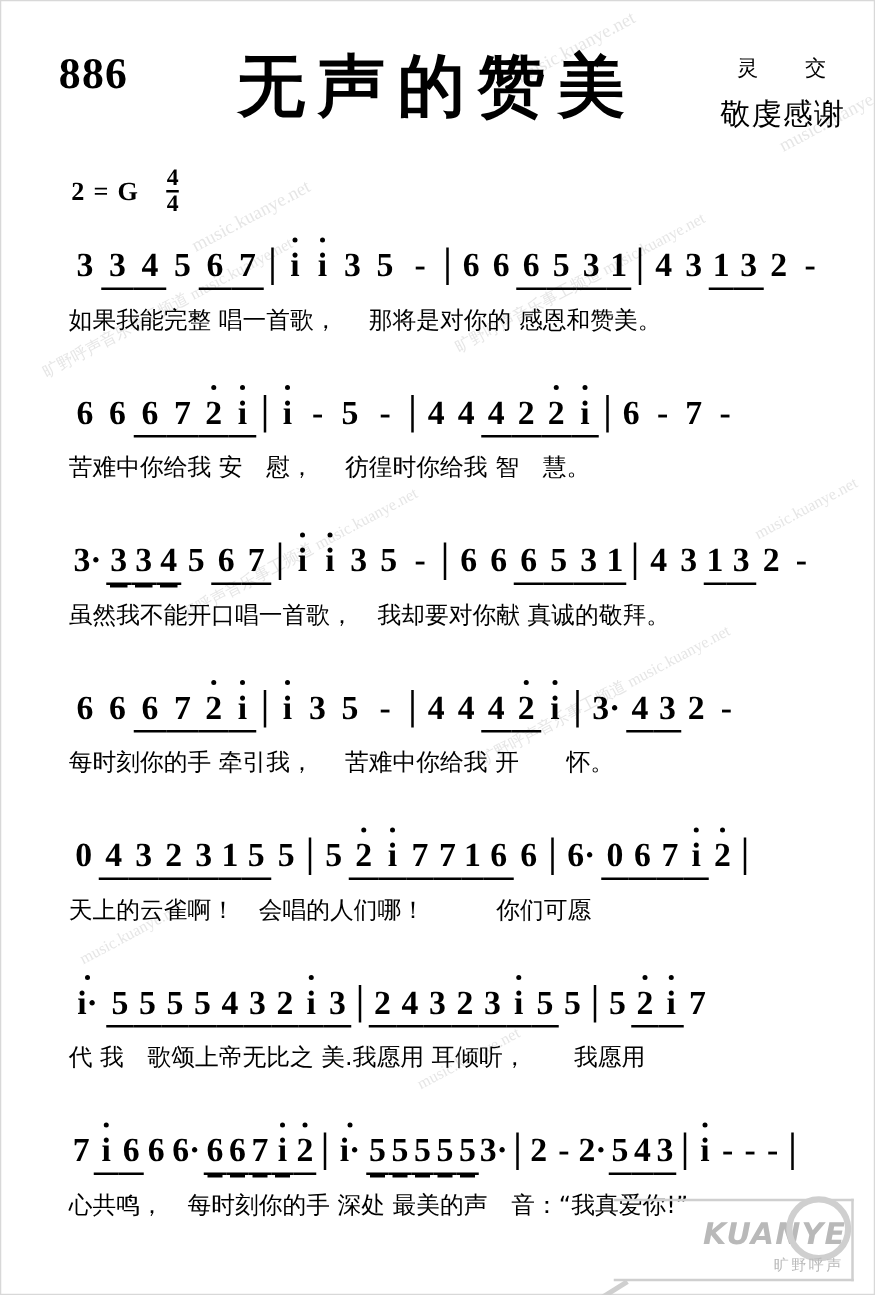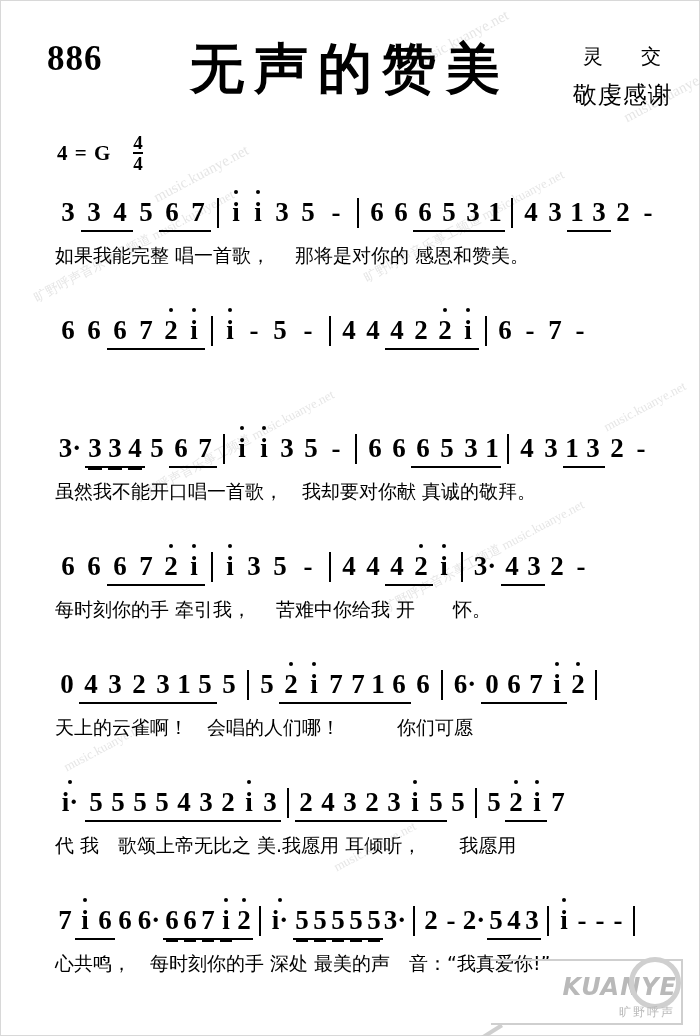--- a/index.html
+++ b/index.html
@@ -63,21 +63,21 @@
     font-family: "DejaVu Sans", sans-serif;
   }
   .credits {
     position: absolute;
     right: 22px;
     top: 42px;
     text-align: center;
     font-family: "DejaVu Sans", sans-serif;
   }
   .credit-line1 {
-    font-size: 20px;
+    font-size: 17px;
     letter-spacing: 16px;
     padding-left: 14px;
   }
   .credit-line2 {
     font-size: 24px;
     margin-top: 9px;
     letter-spacing: 1px;
   }
 
   
@@ -242,40 +242,41 @@
   <div class="header">
     <div class="song-number">886</div>
     <div class="song-title">无声的赞美</div>
     <div class="credits">
       <div class="credit-line1">灵  交</div>
       <div class="credit-line2">敬虔感谢</div>
     </div>
   </div>
 
   <div class="keyline">
-    <span class="key">4 = G</span>
+    <span class="key">2 = G</span>
     <span class="meter">
       <span class="num">4</span>
       <span class="den">4</span>
     </span>
   </div>
 
   <div class="systems">
 
     <div class="system">
       <div class="notes-row">
         <span class="n" style="width:26px">3</span><span class="n beam1" style="width:26px">3</span><span class="n beam1" style="width:26px">4</span><span class="n" style="width:26px">5</span><span class="n beam1" style="width:26px">6</span><span class="n beam1" style="width:26px">7</span><span class="bar"></span><span class="n dotabove" style="width:22px">i</span><span class="n dotabove" style="width:22px">i</span><span class="n" style="width:26px">3</span><span class="n" style="width:26px">5</span><span class="n" style="width:30px">-</span><span class="bar"></span><span class="n" style="width:24px">6</span><span class="n" style="width:24px">6</span><span class="n beam1" style="width:24px">6</span><span class="n beam1" style="width:24px">5</span><span class="n beam1" style="width:24px">3</span><span class="n beam1" style="width:20px">1</span><span class="bar"></span><span class="n" style="width:24px">4</span><span class="n" style="width:24px">3</span><span class="n beam1" style="width:20px">1</span><span class="n beam1" style="width:24px">3</span><span class="n" style="width:24px">2</span><span class="n" style="width:26px">-</span>
       </div>
       <div class="lyrics-row">如果我能完整 唱一首歌，　 那将是对你的 感恩和赞美。</div>
     </div>
 
     <div class="system">
       <div class="notes-row">
         <span class="n" style="width:26px">6</span><span class="n" style="width:26px">6</span><span class="n beam1" style="width:26px">6</span><span class="n beam1" style="width:26px">7</span><span class="n beam1 dotabove" style="width:24px">2</span><span class="n beam1 dotabove" style="width:22px">i</span><span class="bar"></span><span class="n dotabove" style="width:22px">i</span><span class="n" style="width:26px">-</span><span class="n" style="width:26px">5</span><span class="n" style="width:30px">-</span><span class="bar"></span><span class="n" style="width:24px">4</span><span class="n" style="width:24px">4</span><span class="n beam1" style="width:24px">4</span><span class="n beam1" style="width:24px">2</span><span class="n beam1 dotabove" style="width:24px">2</span><span class="n beam1 dotabove" style="width:22px">i</span><span class="bar"></span><span class="n" style="width:24px">6</span><span class="n" style="width:26px">-</span><span class="n" style="width:24px">7</span><span class="n" style="width:26px">-</span>
       </div>
+      <div class="lyrics-row">苦难中你给我 安　慰，　 彷徨时你给我 智　慧。</div>
     </div>
 
     <div class="system">
       <div class="notes-row">
         <span class="n" style="width:30px">3·</span><span class="n beam2" style="width:20px">3</span><span class="n beam2" style="width:20px">3</span><span class="n beam2" style="width:20px">4</span><span class="n" style="width:24px">5</span><span class="n beam1" style="width:24px">6</span><span class="n beam1" style="width:24px">7</span><span class="bar"></span><span class="n dotabove" style="width:22px">i</span><span class="n dotabove" style="width:22px">i</span><span class="n" style="width:24px">3</span><span class="n" style="width:24px">5</span><span class="n" style="width:26px">-</span><span class="bar"></span><span class="n" style="width:24px">6</span><span class="n" style="width:24px">6</span><span class="n beam1" style="width:24px">6</span><span class="n beam1" style="width:24px">5</span><span class="n beam1" style="width:24px">3</span><span class="n beam1" style="width:18px">1</span><span class="bar"></span><span class="n" style="width:24px">4</span><span class="n" style="width:24px">3</span><span class="n beam1" style="width:18px">1</span><span class="n beam1" style="width:24px">3</span><span class="n" style="width:24px">2</span><span class="n" style="width:24px">-</span>
       </div>
       <div class="lyrics-row">虽然我不能开口唱一首歌，　我却要对你献 真诚的敬拜。</div>
     </div>
 
     <div class="system">

